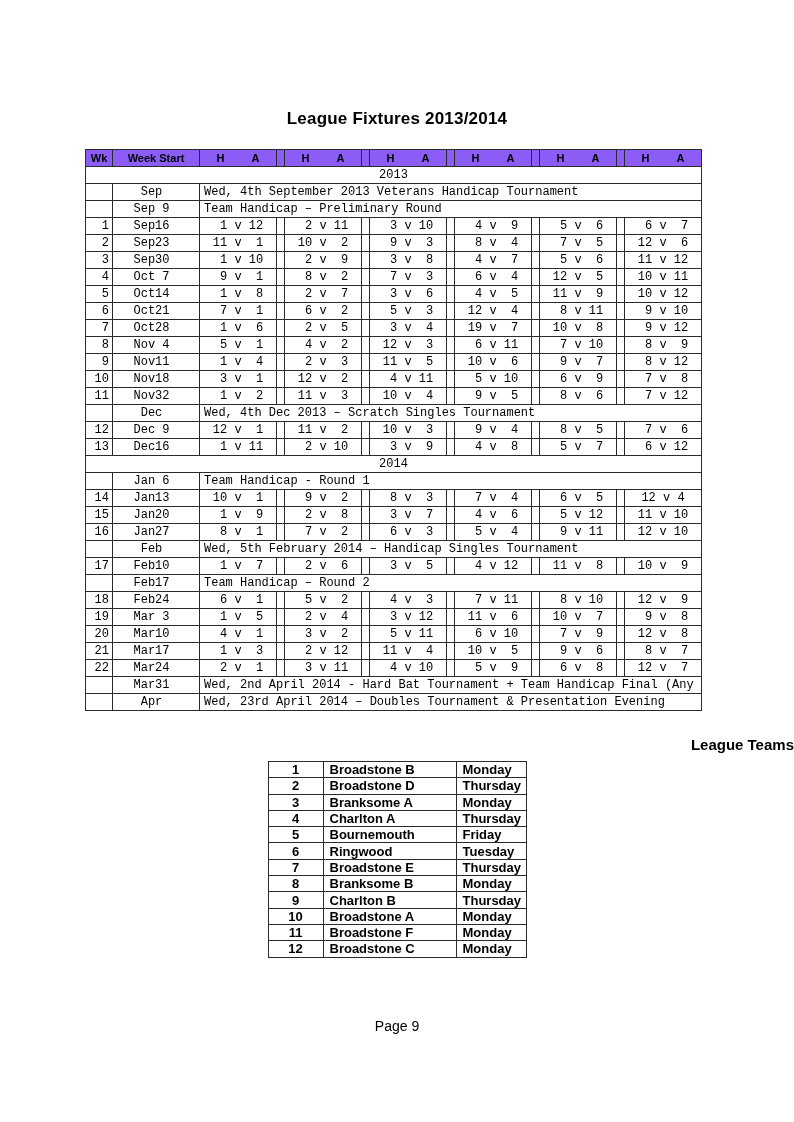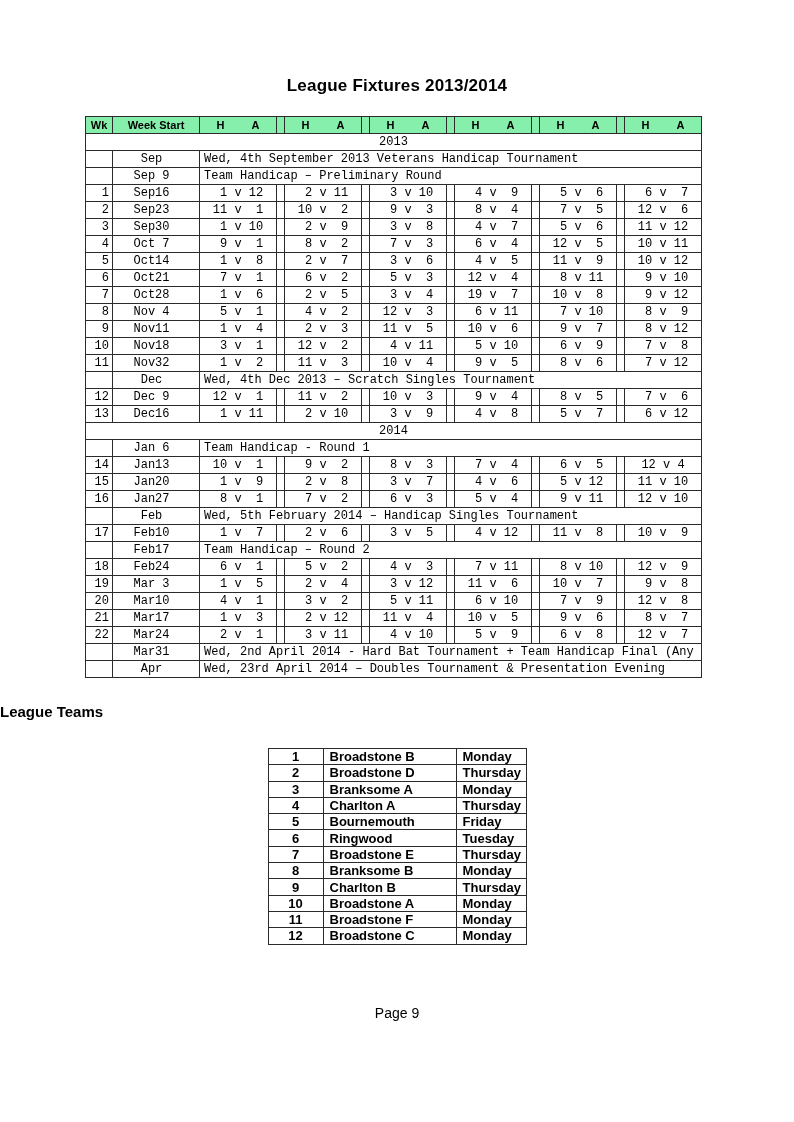--- a/index.html
+++ b/index.html
@@ -1,51 +1,51 @@
 <!DOCTYPE html>
 <html><head>
 <meta charset="utf-8">
 <style>
   html,body{margin:0;padding:0;}
   body{
     width:794px;height:1122px;background:#ffffff;color:#000;
     font-family:"Liberation Sans",sans-serif;position:relative;overflow:hidden;
   }
   .page-title{
-    padding-top:76px;text-align:center;font-weight:bold;font-size:17px;
+    padding-top:109px;text-align:center;font-weight:bold;font-size:17px;
     letter-spacing:.2px;
   }
   
   table{border-collapse:collapse;table-layout:fixed;}
   #fixtures{margin:20px 0 0 85px;width:616px;}
   #fixtures td,#fixtures th{
     border:1px solid #2b2b2b;height:16px;padding:0;overflow:hidden;
     font-family:"Liberation Mono",monospace;font-size:12px;font-weight:normal;
     vertical-align:middle;
   }
   #fixtures th{
-    background:#86efac;font-family:"Liberation Sans",sans-serif;
+    background:#8b5cf6;font-family:"Liberation Sans",sans-serif;
     font-weight:bold;font-size:11px;
   }
   .wk-cell{text-align:right;padding-right:3px !important;}
   .ws-cell div{display:flex;justify-content:center;padding:0 13px 0 4px;white-space:pre;}
   .fx-cell{text-align:center;white-space:pre;}
   .gap-cell{background:#ffffff;}
   .event-cell{
     font-family:"Liberation Sans",sans-serif;font-weight:bold;font-size:12.5px;
     padding-left:4px !important;white-space:nowrap;
   }
   .year-row td{
     font-family:"Liberation Sans",sans-serif;font-weight:bold;font-size:15px;
     text-align:center;height:19px;
   }
   .ha-head div{display:flex;justify-content:center;gap:27px;}
   
   .teams-wrap{margin-top:25px;}
-  .teams-title{text-align:left;font-weight:bold;font-size:15px;margin-bottom:28px;}
+  .teams-title{text-align:right;font-weight:bold;font-size:15px;margin-bottom:8px;}
   #teams{margin:0 auto;width:258px;}
   #teams td{
     border:1px solid #2b2b2b;height:15.3px;padding:0;
     font-weight:bold;font-size:13px;vertical-align:middle;white-space:nowrap;
   }
   .team-num{text-align:center;}
   .team-name,.team-night{padding-left:6px !important;}
   
   .page-footer{text-align:center;font-size:14px;margin-top:60px;}
 </style>

